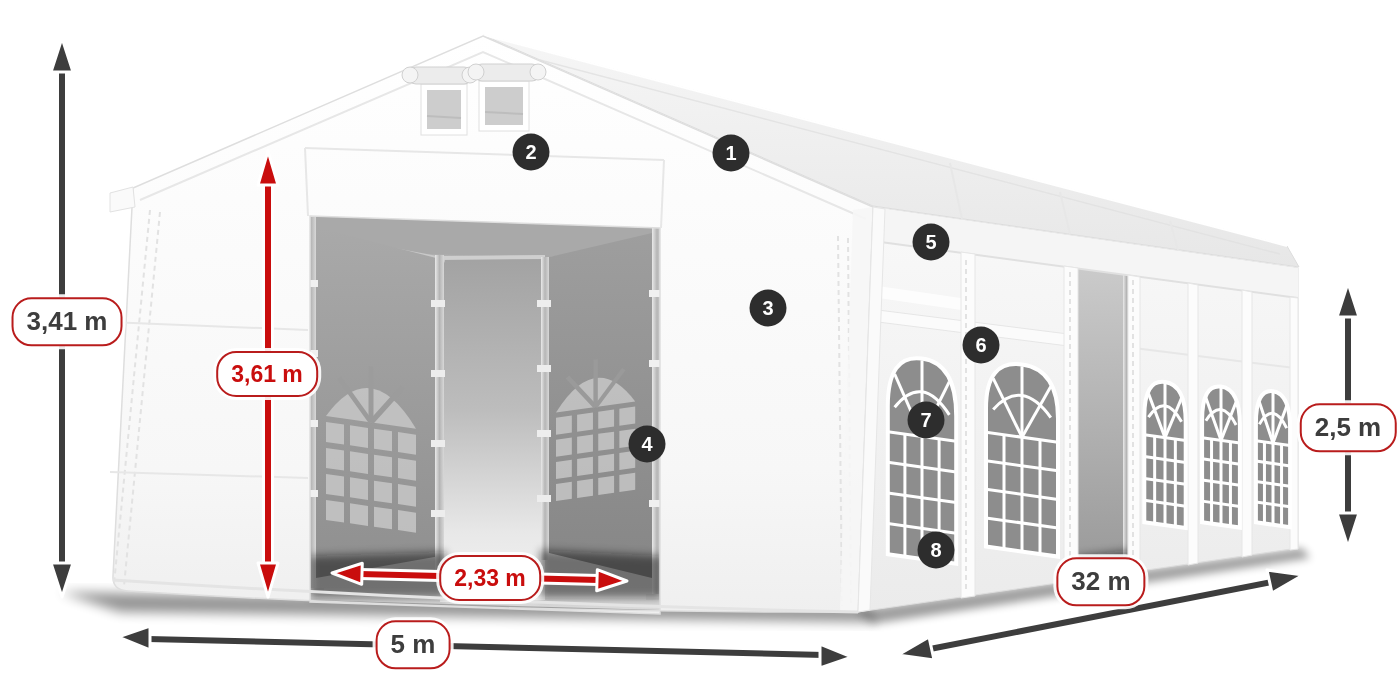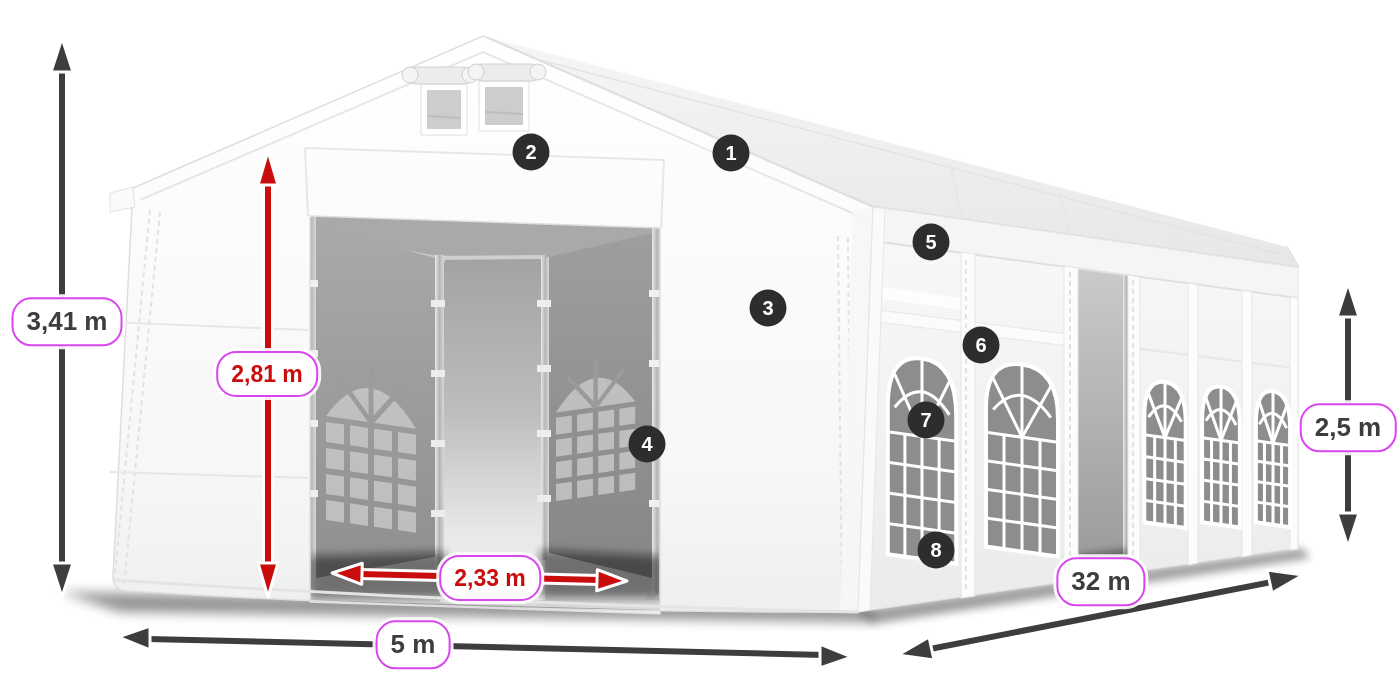--- a/index.html
+++ b/index.html
@@ -5,21 +5,21 @@
   html,body{margin:0;padding:0;background:#fff;}
   .stage{
     position:relative;width:1400px;height:700px;overflow:hidden;
     background:var(--bg,#ffffff);
     font-family:"Liberation Sans", sans-serif;
   }
   .stage svg{position:absolute;left:0;top:0;}
   
   .pill{
     position:absolute;transform:translate(-50%,-50%);
-    background:#fff;border:2px solid #d946ef;border-radius:20px;
+    background:#fff;border:2px solid #b91c1c;border-radius:20px;
     padding:9px 13px;font-weight:bold;white-space:nowrap;line-height:1.05;
     box-shadow:0 0 0 3px rgba(255,255,255,.9);
     z-index:5;
   }
   .pill.dark{color:var(--dim-dark,#3d3d3d);font-size:26px;}
   .pill.red{color:var(--dim-red,#c90d0d);font-size:23px;}
   
   .badge{
     position:absolute;transform:translate(-50%,-50%);
     width:37px;height:37px;border-radius:50%;
@@ -312,21 +312,21 @@
 
   <g>
     <line x1="1348" y1="313" x2="1348" y2="517" class="halo"></line>
     <line x1="1348" y1="313" x2="1348" y2="517" class="line-dark"></line>
     <polygon points="1348,283 1337,317 1359,317" class="head-dark"></polygon>
     <polygon points="1348,547 1337,513 1359,513" class="head-dark"></polygon>
   </g>
 </svg>
 
 <div class="pill dark" style="left:67px;top:322px">3,41 m</div>
-<div class="pill red" style="left:267px;top:374px">2,81 m</div>
+<div class="pill red" style="left:267px;top:374px">3,61 m</div>
 <div class="pill red" style="left:490px;top:578px">2,33 m</div>
 <div class="pill dark" style="left:413px;top:645px">5 m</div>
 <div class="pill dark" style="left:1101px;top:582px">32 m</div>
 <div class="pill dark" style="left:1348px;top:428px">2,5 m</div>
 
 <div class="badge" style="left:731px;top:153px">1</div>
 <div class="badge" style="left:531px;top:152px">2</div>
 <div class="badge" style="left:768px;top:308px">3</div>
 <div class="badge" style="left:647px;top:444px">4</div>
 <div class="badge" style="left:931px;top:242px">5</div>

